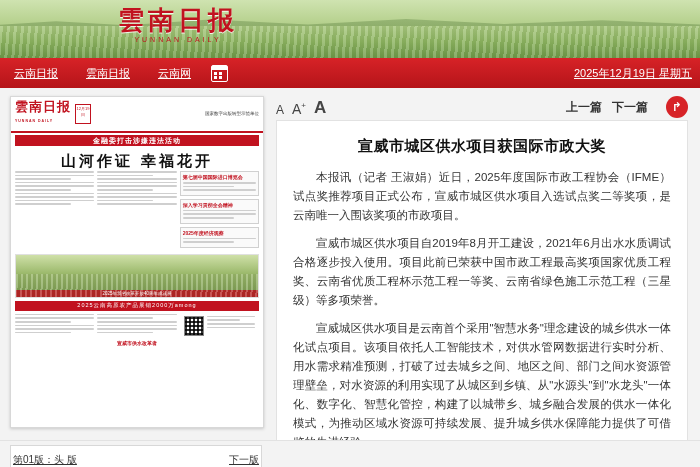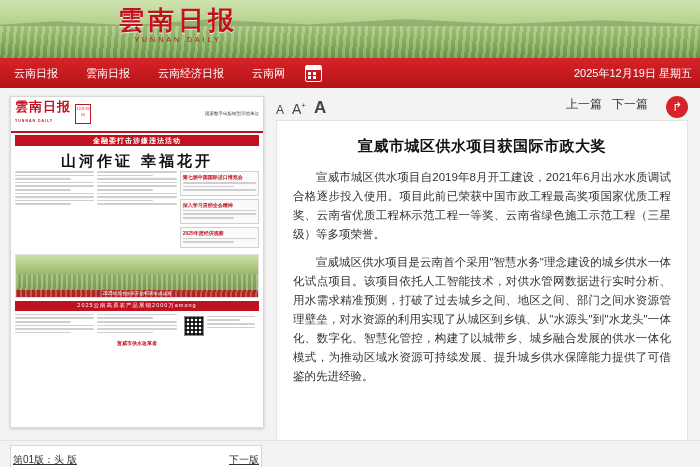--- a/index.html
+++ b/index.html
@@ -39,21 +39,21 @@
   }
   .logo-en{
     font-size:7px;letter-spacing:3px;color:#c1121f;margin-top:2px;
   }
 
   
   .navbar{
     position:relative;width:700px;height:30px;
     background:linear-gradient(180deg,#d72327,#b51419);
     display:flex;align-items:center;
-    color:#fff;font-size:11px;
+    color:#fff;font-size:11px;text-decoration:underline;
   }
   .navbar .nav-item{
     padding:0 14px;line-height:30px;white-space:nowrap;cursor:pointer;
   }
   .cal-icon{
     width:15px;height:15px;margin:0 6px;border:1px solid #fff;border-radius:2px;
     position:relative;flex:0 0 auto;
   }
   .cal-icon:before{content:"";position:absolute;left:0;top:0;right:0;height:4px;background:#fff;}
   .cal-icon:after{content:"";position:absolute;left:2px;top:6px;width:3px;height:3px;background:#fff;
@@ -147,21 +147,21 @@
   
   .art-toolbar{
     display:flex;align-items:center;height:26px;font-size:12px;color:#333;
   }
   .font-sizes{display:flex;align-items:flex-end;gap:8px;color:#444;}
   .font-sizes span{cursor:pointer;line-height:1;}
   .fs-s{font-size:12px;}
   .fs-m{font-size:14px;}
   .fs-l{font-size:17px;font-weight:700;}
   .fs-sup{font-size:8px;vertical-align:super;}
-  .art-nav{margin-left:auto;display:flex;align-items:flex-start;gap:10px;font-size:12px;color:#333;}
+  .art-nav{margin-left:auto;display:flex;align-items:center;gap:10px;font-size:12px;color:#333;font-weight:bold;}
   .round-btn{
     width:22px;height:22px;border-radius:50%;background:#d72327;color:#fff;
     display:flex;align-items:center;justify-content:center;font-size:12px;margin-left:8px;
   }
   .art-card{
     background:#fff;border:1px solid #e2e2e2;height:336px;box-sizing:border-box;
     padding:12px 16px;overflow:hidden;
   }
   .art-title{
     font-size:15px;font-weight:700;color:#111;text-align:center;margin:4px 0 12px;
@@ -193,21 +193,20 @@
     <div class="field"></div>
     <div class="logo-wrap">
       <div class="logo-cn">雲南日报</div>
       <div class="logo-en">YUNNAN DAILY</div>
     </div>
   </div>
 
   <div class="navbar">
     <div class="nav-item">云南日报</div>
     <div class="nav-item">雲南日报</div>
-    <div class="nav-item">云南经济日报</div>
     <div class="nav-item">云南网</div>
     <div class="cal-icon"></div>
     <div class="date">2025年12月19日 星期五</div>
   </div>
 
   <div class="content">
 
     <div class="left-col">
       <div class="paper">
 
@@ -336,20 +335,21 @@
         </div>
         <div class="art-nav">
           <span>上一篇</span>
           <span>下一篇</span>
           <span class="round-btn">↱</span>
         </div>
       </div>
 
       <div class="art-card">
         <div class="art-title">宣威市城区供水项目获国际市政大奖</div>
+        <p class="art-p">本报讯（记者 王淑娟）近日，2025年度国际市政工程协会（IFME）试点奖推荐项目正式公布，宣威市城区供水项目入选试点奖二等奖项，是云南唯一入围该奖项的市政项目。</p>
         <p class="art-p">宣威市城区供水项目自2019年8月开工建设，2021年6月出水水质调试合格逐步投入使用。项目此前已荣获中国市政工程最高奖项国家优质工程奖、云南省优质工程杯示范工程一等奖、云南省绿色施工示范工程（三星级）等多项荣誉。</p>
         <p class="art-p">宣威城区供水项目是云南首个采用"智慧水务"理念建设的城乡供水一体化试点项目。该项目依托人工智能技术，对供水管网数据进行实时分析、用水需求精准预测，打破了过去城乡之间、地区之间、部门之间水资源管理壁垒，对水资源的利用实现了从城区到乡镇、从"水源头"到"水龙头"一体化、数字化、智慧化管控，构建了以城带乡、城乡融合发展的供水一体化模式，为推动区域水资源可持续发展、提升城乡供水保障能力提供了可借鉴的先进经验。</p>
 
       </div>
 
     </div>
   </div>
 
   <div class="footer">
     <div class="foot-bar">

